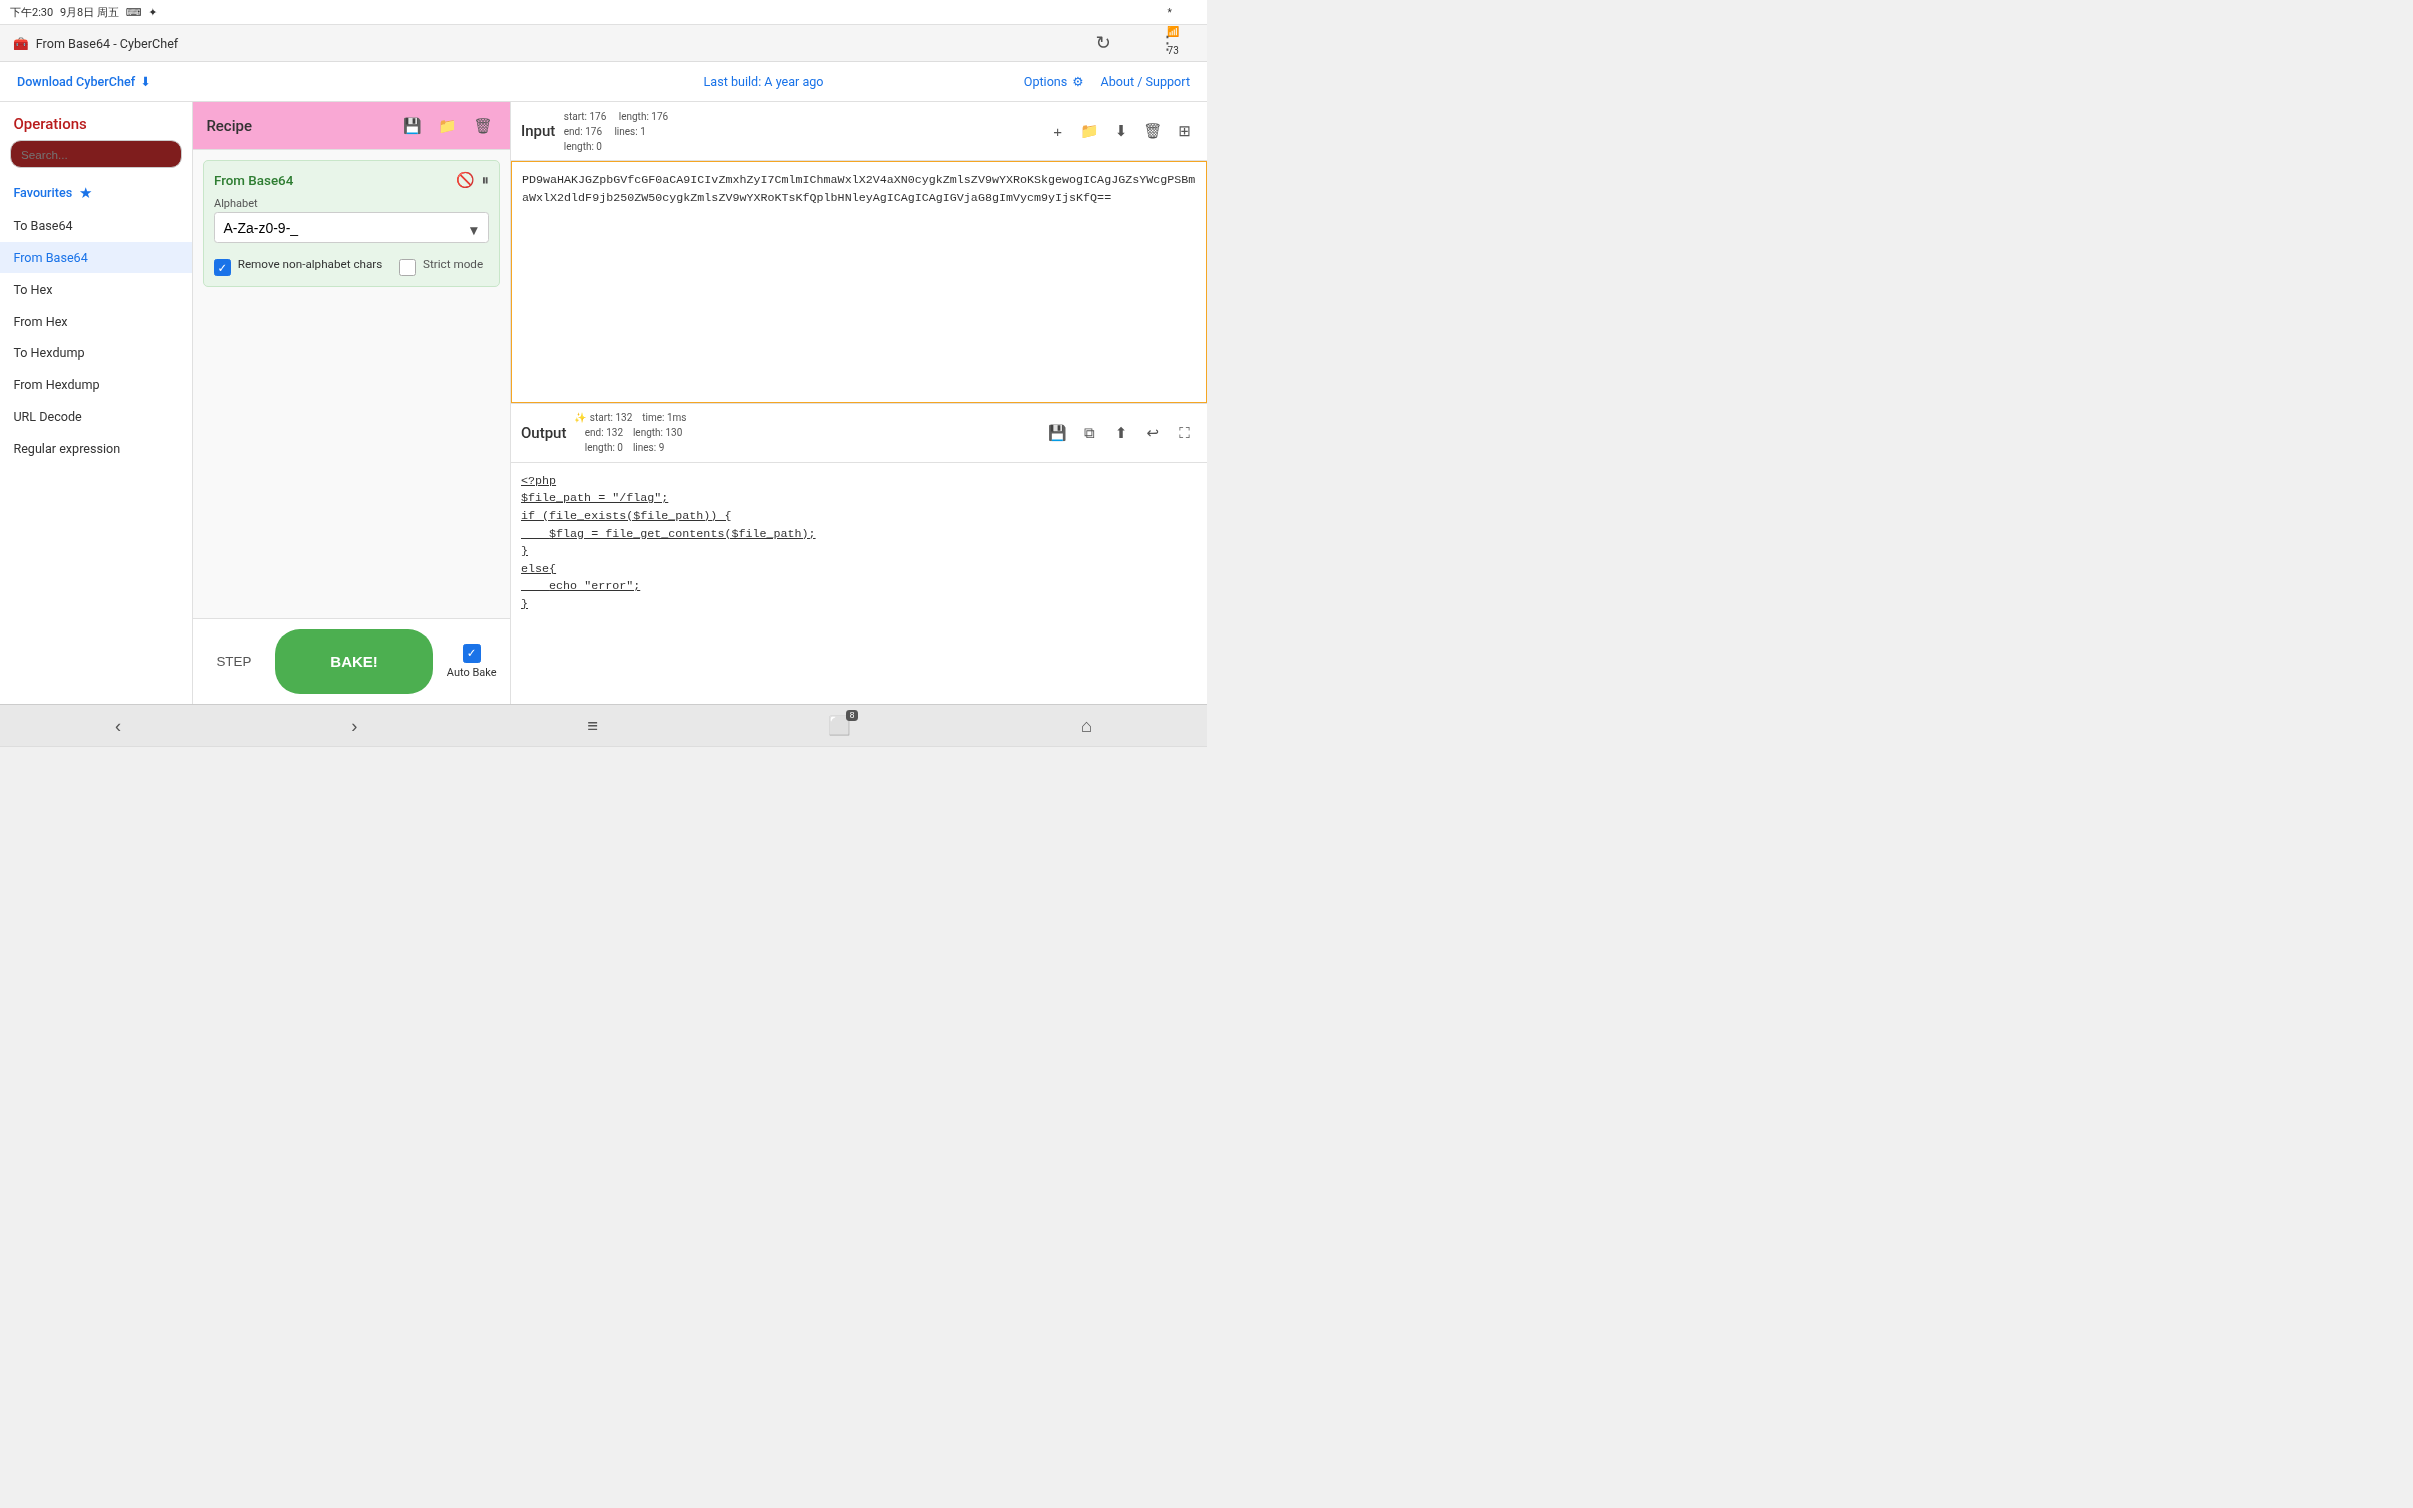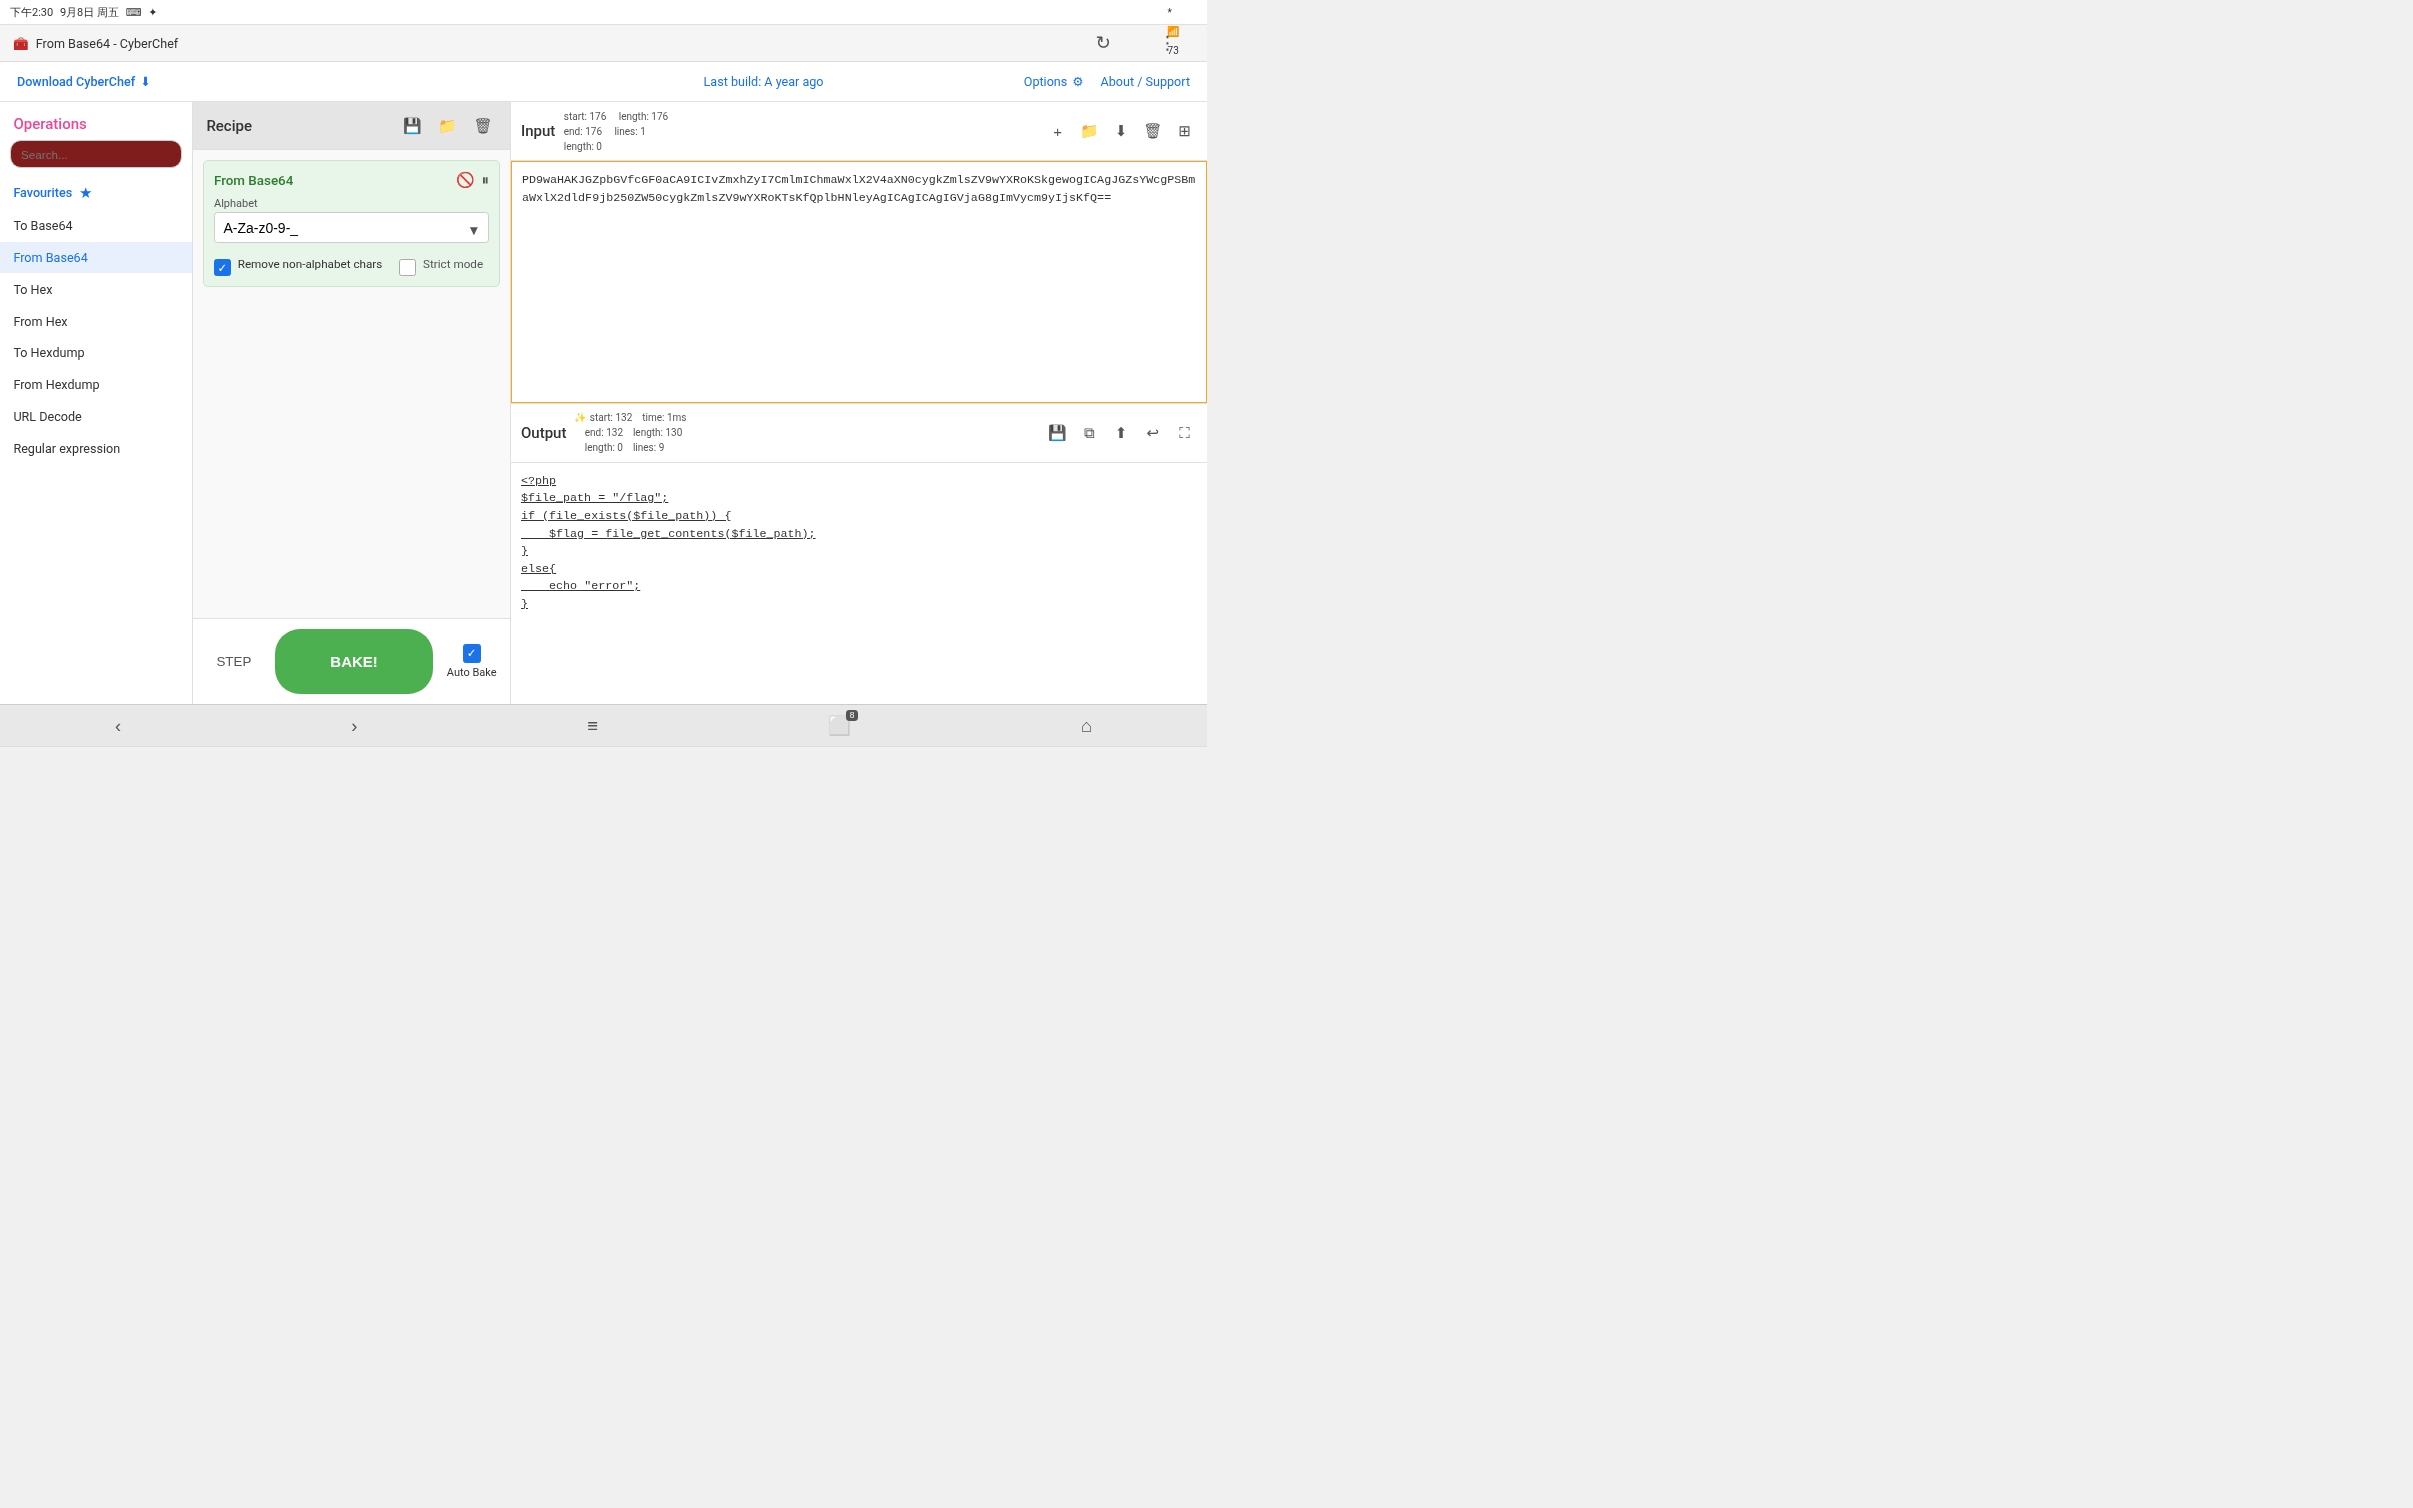--- a/index.html
+++ b/index.html
@@ -62,21 +62,21 @@
       background: #fff;
       border-right: 0.8px solid #e0e0e0;
       display: flex;
       flex-direction: column;
       overflow: hidden;
     }
     .sidebar-title {
       padding: 13.4px 13.4px 6.7px;
       font-size: 15px;
       font-weight: 500;
-      color: #ec4899;
+      color: #b91c1c;
     }
     .sidebar-search {
       margin: 0 10px 6.7px;
       padding: 6.7px 10px;
       border: 0.8px solid #ccc;
       border-radius: 11px;
       font-size: 11.7px;
       color: #999;
       background: #7f1d1d;
       width: calc(100% - 20px);
@@ -101,21 +101,21 @@
       background: #f9f9f9;
       border-right: 0.8px solid #e0e0e0;
       display: flex;
       flex-direction: column;
     }
     .recipe-header {
       display: flex;
       align-items: center;
       padding: 10px 13.4px;
       border-bottom: 0.8px solid #e0e0e0;
-      background: #e5e5e5;
+      background: #f9a8d4;
       gap: 10px;
     }
     .recipe-title { font-size: 15px; font-weight: 500; color: #333; flex: 1; }
     .recipe-actions { display: flex; gap: 8.4px; align-items: center; }
     .recipe-icon-btn {
       width: 27px; height: 27px;
       border: none; background: none;
       cursor: pointer;
       display: flex; align-items: center; justify-content: center;
       color: #555;

